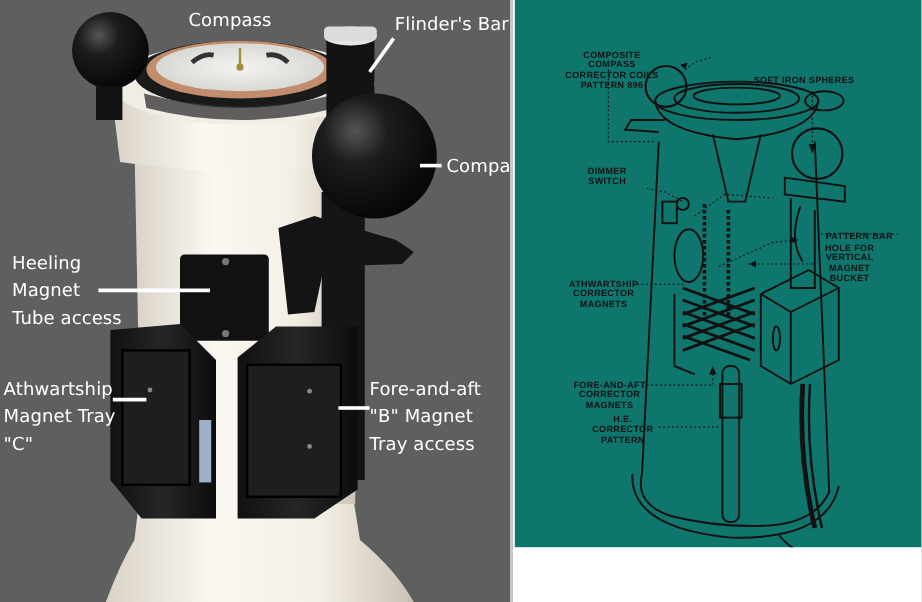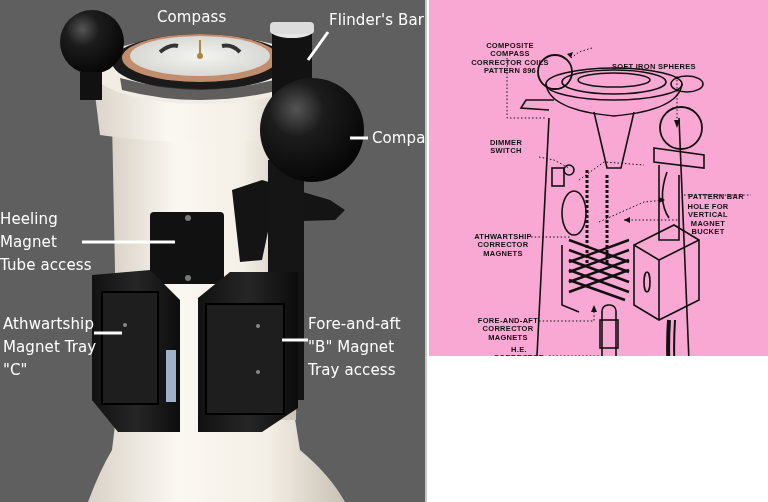--- a/index.html
+++ b/index.html
@@ -5,22 +5,22 @@
     * { box-sizing: border-box; margin: 0; padding: 0; }
     html, body { width: 768px; height: 502px; overflow: hidden; background: #ffffff; }
     body { position: relative; font-family: "Liberation Sans", sans-serif; }
 
     #photo-panel {
       position: absolute; left: 0; top: 0; width: 427px; height: 502px;
       background: #5f5f5f; overflow: hidden;
       border-right: 2px solid #c8c8c8;
     }
     #drawing-panel {
-      position: absolute; left: 429px; top: 0; width: 339px; height: 356px;
-      background: #f9a8d4; overflow: hidden;
+      position: absolute; left: 429px; top: 0; width: 339px; height: 456px;
+      background: #0f766e; overflow: hidden;
     }
     svg { position: absolute; left: 0; top: 0; }
 
     .photo-label {
       position: absolute; color: #ffffff;
       font-family: "DejaVu Sans", sans-serif; font-size: 15px; line-height: 23px;
       white-space: pre-line; letter-spacing: 0.1px;
     }
     .diag-label {
       position: absolute; color: #111111;
@@ -100,21 +100,21 @@
     <line x1="308" y1="60" x2="328" y2="32" stroke="#fff" stroke-width="3"></line>
     <line x1="350" y1="138" x2="368" y2="138" stroke="#fff" stroke-width="3"></line>
     <line x1="82" y1="242" x2="175" y2="242" stroke="#fff" stroke-width="3"></line>
     <line x1="94" y1="333" x2="122" y2="333" stroke="#fff" stroke-width="3"></line>
     <line x1="282" y1="340" x2="308" y2="340" stroke="#fff" stroke-width="3"></line>
   </svg>
 
   <div class="photo-label" style="left:157px; top:6px;">Compass</div>
   <div class="photo-label" style="left:329px; top:9px;">Flinder's Bar</div>
   <div class="photo-label" style="left:372px; top:127px;">Compass</div>
-  <div class="photo-label" style="left:0; top:208px;">Heeling
+  <div class="photo-label" style="left:10px; top:208px;">Heeling
 Magnet
 Tube access</div>
   <div class="photo-label" style="left:3px; top:313px;">Athwartship
 Magnet Tray
 "C"</div>
   <div class="photo-label" style="left:308px; top:313px;">Fore-and-aft
 "B" Magnet
 Tray access</div>
 </div>
 
@@ -194,29 +194,29 @@
       <polygon points="248,128 245,120 251,120"></polygon>
       <polygon points="165,305 162,312 168,312"></polygon>
       <polygon points="236,200 230,197 230,203"></polygon>
       <polygon points="195,220 201,217 201,223"></polygon>
     </g>
   </svg>
 
   <div class="diag-label" style="left:38px; top:42px; width:86px;">COMPOSITE COMPASS
 CORRECTOR COILS
 PATTERN 896</div>
-  <div class="diag-label" style="left:180px; top:63px; width:90px;">SOFT IRON SPHERES</div>
+  <div class="diag-label" style="left:196px; top:63px; width:90px;">SOFT IRON SPHERES</div>
   <div class="diag-label" style="left:45px; top:139px; width:64px;">DIMMER SWITCH</div>
   <div class="diag-label" style="left:256px; top:193px; width:62px;">PATTERN BAR</div>
   <div class="diag-label" style="left:254px; top:203px; width:50px;">HOLE FOR
 VERTICAL
 MAGNET
 BUCKET</div>
   <div class="diag-label" style="left:44px; top:233px; width:60px;">ATHWARTSHIP
 CORRECTOR
 MAGNETS</div>
   <div class="diag-label" style="left:48px; top:317px; width:62px;">FORE-AND-AFT
 CORRECTOR
 MAGNETS</div>
   <div class="diag-label" style="left:62px; top:346px; width:56px;">H.E.
 CORRECTOR
-COMPASS</div>
+PATTERN</div>
 </div>
 
 </body></html>

